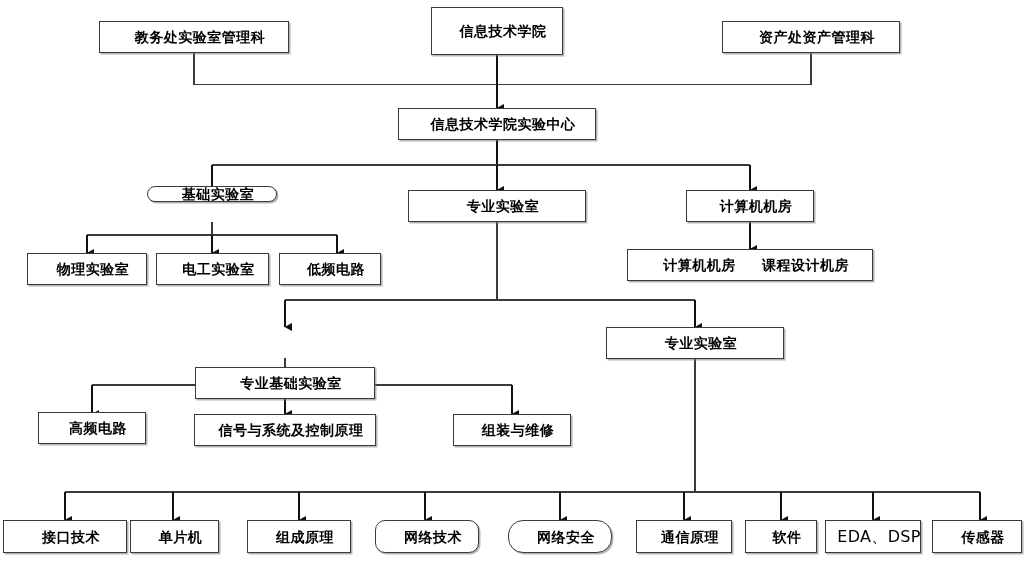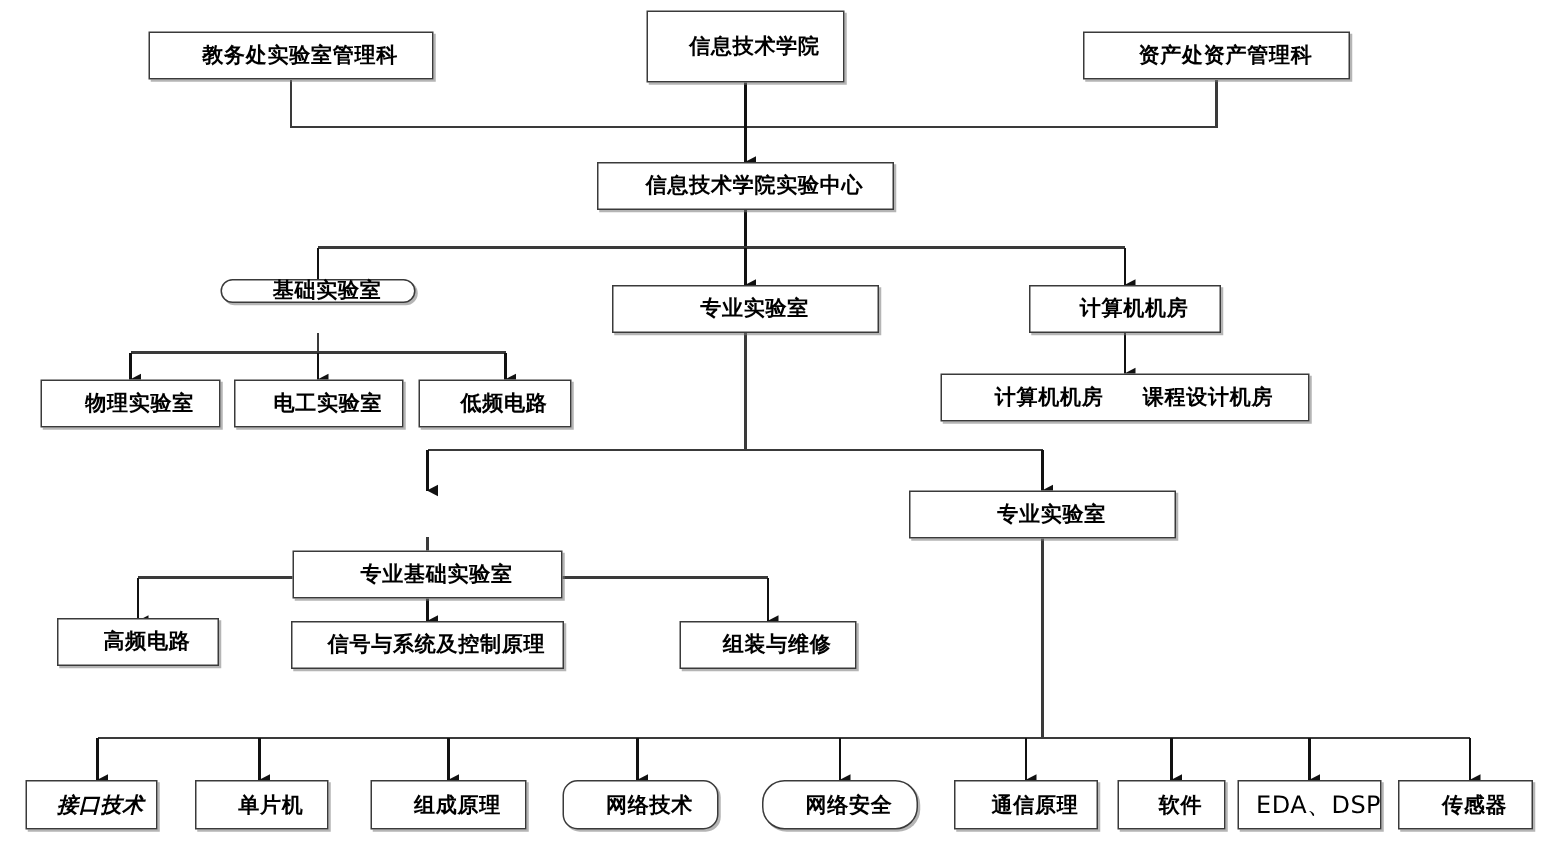--- a/index.html
+++ b/index.html
@@ -177,21 +177,21 @@
   </div>
 
   <div class="node" style="left:194px; top:414px; width:182px; height:32px;">
     <span class="label">信号与系统及控制原理</span>
   </div>
 
   <div class="node" style="left:453px; top:414px; width:118px; height:32px;">
     <span class="label">组装与维修</span>
   </div>
 
-  <div class="node" style="left:17px; top:520px; width:88px; height:33px;font-style:italic;">
+  <div class="node" style="left:3px; top:520px; width:124px; height:33px;">
     <span class="label">接口技术</span>
   </div>
 
   <div class="node" style="left:130px; top:520px; width:89px; height:33px;">
     <span class="label">单片机</span>
   </div>
 
   <div class="node" style="left:247px; top:520px; width:104px; height:33px;">
     <span class="label">组成原理</span>
   </div>

